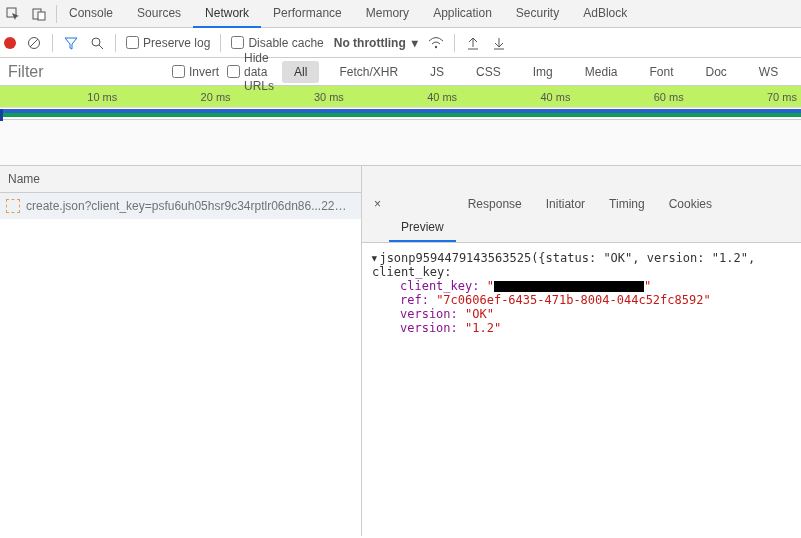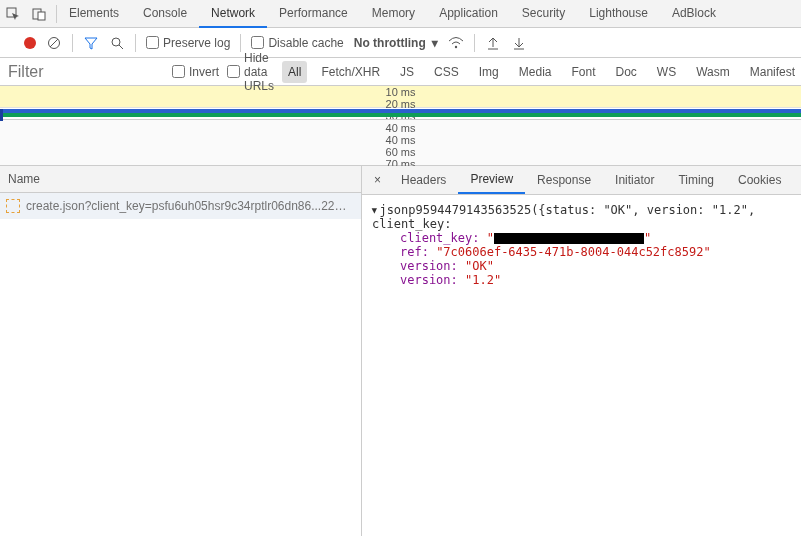--- a/index.html
+++ b/index.html
@@ -2,48 +2,48 @@
 <html><head>
 <meta charset="utf-8">
 <style>
 * { box-sizing: border-box; margin: 0; padding: 0; }
 body { font-family: -apple-system, "Segoe UI", Arial, sans-serif; font-size: 12px; color: #333; background: #fff; width: 801px; height: 538px; overflow: hidden; }
 .topbar { display: flex; align-items: center; height: 28px; border-bottom: 1px solid #ccc; padding: 0 4px; background: #f3f3f3; }
 .topbar .ticon { width: 18px; height: 18px; display: flex; align-items: center; justify-content: center; margin-right: 8px; color: #555; }
 .tabs { display: flex; gap: 0; }
 .tab { padding: 6px 12px; cursor: pointer; color: #555; }
 .tab.active { border-bottom: 2px solid #1a73e8; color: #333; text-align: right; }
-.toolbar { display: flex; align-items: center; height: 30px; border-bottom: 1px solid #ccc; padding: 0 24px; gap: 10px; background: #fff; }
+.toolbar { display: flex; align-items: center; height: 30px; border-bottom: 1px solid #ccc; padding: 0 4px; gap: 10px; background: #fff; }
 .rec { width: 12px; height: 12px; border-radius: 50%; background: #d93025; }
 .ticon2 { width: 16px; height: 16px; display: flex; align-items: center; justify-content: center; color: #555; }
 .sep { width: 1px; height: 18px; background: #ccc; }
 .chk { display: flex; align-items: center; gap: 4px; color: #555; }
 .chk input { width: 13px; height: 13px; }
 .throttle { color: #555; display: flex; align-items: center; gap: 6px; font-weight: bold; }
 .filterbar { display: flex; align-items: center; height: 28px; border-bottom: 1px solid #ccc; padding: 0 4px; gap: 8px; background: #fff; }
 .filter-input { border: none; outline: none; font-size: 16px; padding: 4px; width: 160px; color: #999; }
-.ftype { padding: 4px 6px; color: #555; cursor: pointer; }
+.ftype { padding: 4px 12px; color: #555; cursor: pointer; }
 .ftype.active { background: #ddd; border-radius: 3px; color: #333; }
-.timebar { height: 22px; border-bottom: 1px solid #e0e0e0; display: flex; align-items: center; justify-content: space-between; padding: 0 4px; color: #555; font-size: 11px; background: #fef9c3; flex-direction: column; }
+.timebar { height: 22px; border-bottom: 1px solid #e0e0e0; display: flex; align-items: center; justify-content: space-between; padding: 0 4px; color: #555; font-size: 11px; background: #bef264; }
 .tick { text-align: right; flex: 1; }
 .waterfall { height: 12px; position: relative; border-bottom: 1px solid #ccc; }
 .wf-bar { position: absolute; left: 0; right: 0; top: 1px; height: 8px; background: linear-gradient(to bottom, #2b60ce 0 50%, #0f9d58 50% 100%); }
 .wf-start { position: absolute; left: 0; width: 3px; top: 1px; height: 12px; background: #1a3fa0; }
 .gap { height: 46px; border-bottom: 1px solid #ccc; background: #fafafa; }
 .main { display: flex; height: 370px; }
 .panel-left { width: 362px; border-right: 1px solid #ccc; display: flex; flex-direction: column; }
 .name-head { padding: 6px 8px; border-bottom: 1px solid #ccc; color: #555; background: #f3f3f3; }
 .request-row { display: flex; align-items: center; padding: 6px 6px; gap: 6px; background: #eef2f7; }
 .req-icon { width: 14px; height: 14px; border: 1px dashed #e6a23c; }
 .request-row span { white-space: nowrap; overflow: hidden; text-overflow: ellipsis; color: #737373; }
 .panel-right { flex: 1; display: flex; flex-direction: column; }
 .dtabs { display: flex; align-items: center; gap: 0; border-bottom: 1px solid #ccc; padding: 0 4px; background: #f3f3f3; }
 .dtabs .close { padding: 6px 8px; color: #555; cursor: pointer; }
 .dtab { padding: 6px 12px; color: #555; cursor: pointer; }
-.dtab.active { border-bottom: 2px solid #1a73e8; color: #333; }
+.dtab.active { border-bottom: 2px solid #1a73e8; color: #333; margin-top: 48px; }
 .preview { padding: 8px 10px; font-family: Menlo, Consolas, monospace; font-size: 12px; color: #333; }
 .tree-root { color: #333; }
 .tree-root .tri { display: inline-block; transform: rotate(90deg); margin-right: 2px; font-size: 9px; }
 .kv { padding-left: 28px; }
 .key { color: #881391; }
 .str { color: #c41a16; }
 .redact { display: inline-block; width: 150px; height: 11px; background: #000; vertical-align: middle; }
 svg { display: block; }
 .blue { color: #1a73e8; }
 </style>
@@ -58,28 +58,27 @@
       </svg>
   </span>
   <span class="ticon">
     <svg width="14" height="14" viewBox="0 0 14 14">
         <rect x="1" y="2" width="8" height="10" fill="none" stroke="#555"></rect>
         <rect x="6" y="5" width="7" height="8" fill="#fff" stroke="#555"></rect>
       </svg>
   </span>
   <span class="sep"></span>
   <div class="tabs">
-    <div class="tab">Elements</div>
     <div class="tab">Console</div>
+    <div class="tab">Sources</div>
     <div class="tab active">Network</div>
     <div class="tab">Performance</div>
     <div class="tab">Memory</div>
     <div class="tab">Application</div>
     <div class="tab">Security</div>
-    <div class="tab">Lighthouse</div>
     <div class="tab">AdBlock</div>
   </div>
 </div>
 
 <div class="toolbar">
   <span class="rec"></span>
   <span class="ticon2">
     <svg width="14" height="14" viewBox="0 0 14 14">
         <circle cx="7" cy="7" r="5.5" fill="none" stroke="#555"></circle>
         <line x1="3" y1="11" x2="11" y2="3" stroke="#555"></line>
@@ -175,21 +174,20 @@
   <div class="panel-left">
     <div class="name-head">Name</div>
     <div class="request-row">
       <span class="req-icon"></span>
       <span>create.json?client_key=psfu6uh05hsr9c34rptlr06dn86...22%...</span>
     </div>
   </div>
   <div class="panel-right">
     <div class="dtabs">
       <span class="close">×</span>
-      <div class="dtab">Headers</div>
       <div class="dtab active">Preview</div>
       <div class="dtab">Response</div>
       <div class="dtab">Initiator</div>
       <div class="dtab">Timing</div>
       <div class="dtab">Cookies</div>
     </div>
     <div class="preview">
       <div class="tree-root">
         <span class="tri">▶</span><span>jsonp9594479143563525({status: "OK", version: "1.2", client_key:</span>
       </div>

